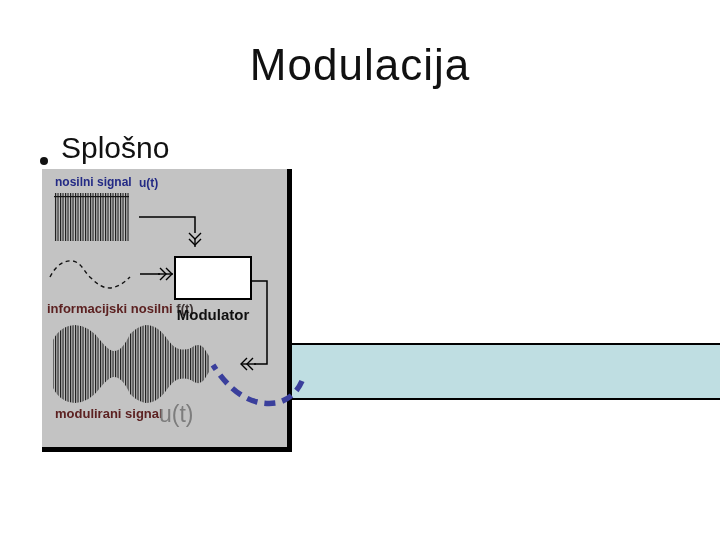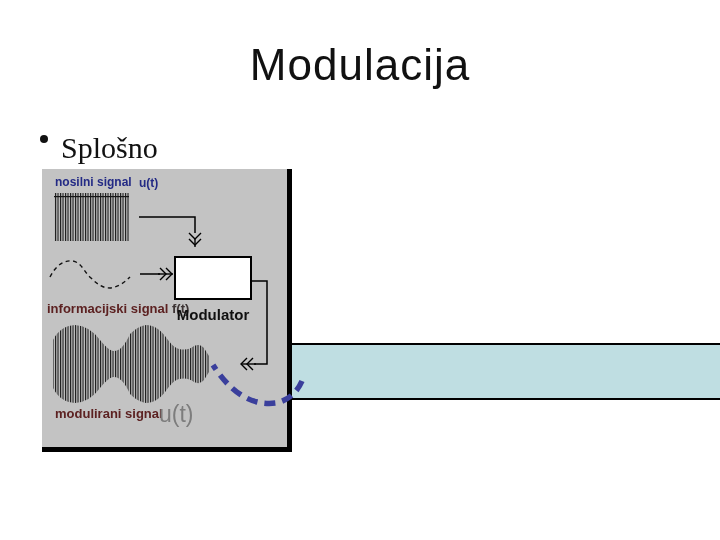--- a/index.html
+++ b/index.html
@@ -7,22 +7,22 @@
     position:relative;width:720px;height:540px;background:#ffffff;
     font-family:"Liberation Sans",sans-serif;overflow:hidden;
   }
   
   #title{
     position:absolute;left:0;top:40px;width:720px;text-align:center;
     font-size:44px;color:#111;letter-spacing:1px;font-weight:400;
   }
   
   #bullet{
-    position:absolute;left:40px;top:131px;display:flex;align-items:flex-start;
-    color:#111;font-size:30px;font-family:Liberation Serif, serif;
+    position:absolute;left:40px;top:131px;display:flex;align-items:flex-end;
+    color:#111;font-size:30px;
   }
   #bullet .dot{
     width:8px;height:8px;border-radius:50%;background:#111;margin-right:13px;margin-top:4px;
   }
   
   #panel{
     position:absolute;left:42px;top:169px;width:245px;height:278px;
     background:#c3c3c3;border-right:5px solid #000;border-bottom:5px solid #000;
   }
   
@@ -106,21 +106,21 @@
              Q 158 403 146 403 Q 138 402 130 394 Q 122 376 113 377
              Q 108 378 100 388 Q 90 402 75 403 Q 60 402 53 388 Z" fill="url(#vs)"></path>
 
     <path d="M 302 381 Q 294 399 276 403 Q 252 406 232 388 Q 222 379 213 365" fill="none" stroke="#3a3f9c" stroke-width="5.5" stroke-dasharray="11 7"></path>
   </svg>
 
   <div class="bl" id="lbl-carrier">nosilni signal</div>
   <div class="bl" id="lbl-carrier-sym">u(t)</div>
 
   <div class="bl" id="lbl-info">
-    <span>informacijski signal</span>
+    <span>informacijski nosilni</span>
     <span class="sym">f(t)</span>
   </div>
 
   <div class="bl" id="lbl-modulator">Modulator</div>
 
   <div class="bl" id="lbl-modulated">modulirani signal</div>
   <div id="lbl-modulated-sym">u(t)</div>
 
 </div>
 

